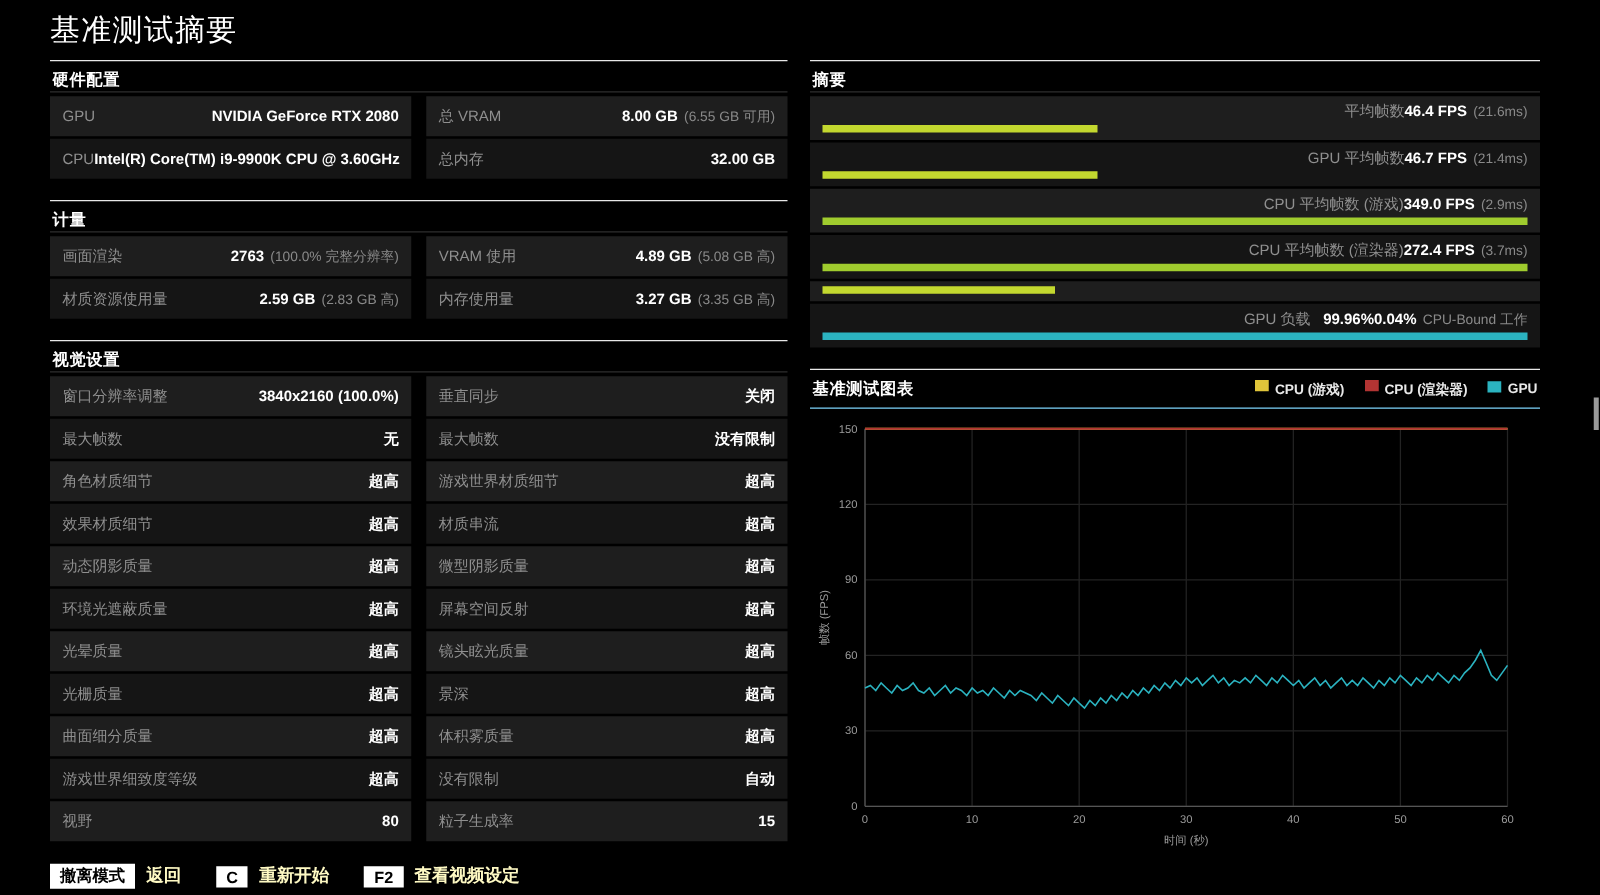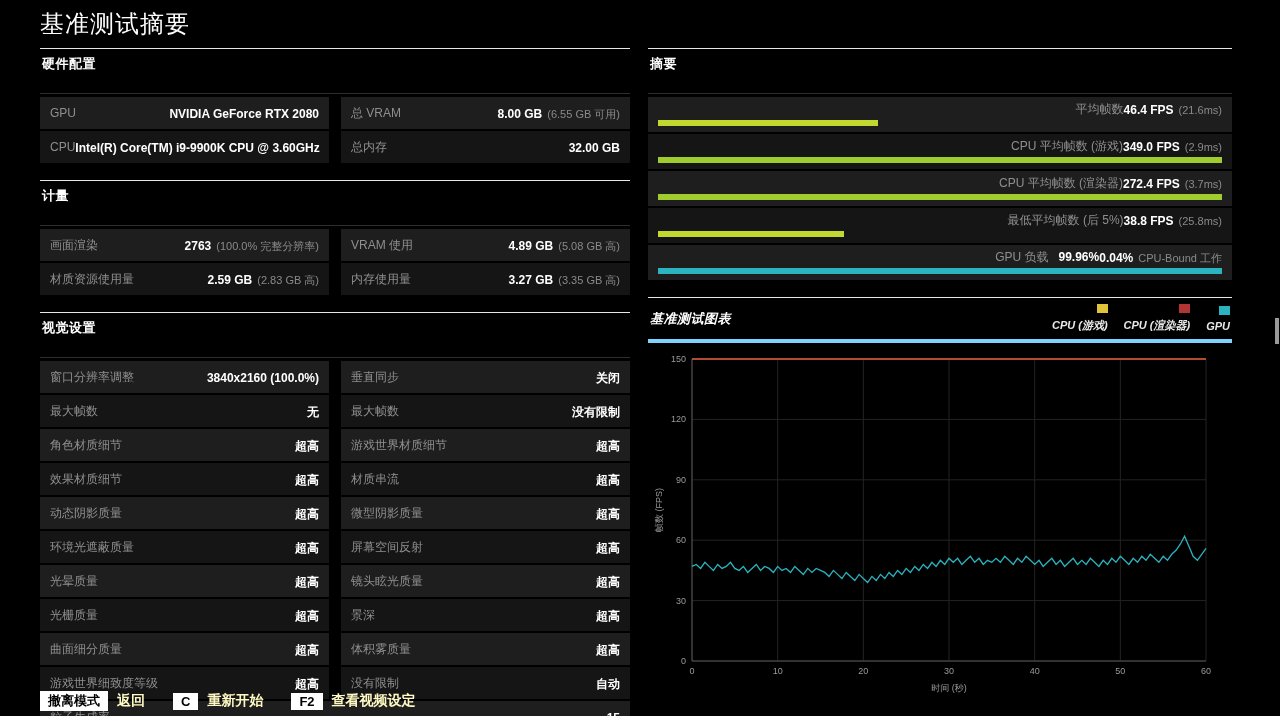--- a/index.html
+++ b/index.html
@@ -5,37 +5,37 @@
   html,body{margin:0;padding:0;}
   body{
     width:1280px;height:716px;background:#000;overflow:hidden;position:relative;
     font-family:"Liberation Sans",sans-serif;color:#fff;
   }
   .page-title{font-size:24px;font-weight:normal;margin:8px 0 8px 40px;letter-spacing:1px;}
   .columns{display:flex;gap:18px;margin-left:40px;}
   .col-left{width:590px;}
   .col-right{width:584px;}
   .panel{border-top:1px solid #e8e8e8;margin-bottom:17px;}
-  .panel-title{font-size:13px;font-weight:bold;padding:6px 2px 20px;border-bottom:1px solid #2e2e2e;margin-bottom:3px;letter-spacing:.5px;}
+  .panel-title{font-size:13px;font-weight:bold;padding:6px 2px 0;border-bottom:1px solid #2e2e2e;margin-bottom:3px;letter-spacing:.5px;}
   .pair-row{display:flex;gap:12px;margin-bottom:2px;}
   .cell{flex:1;display:flex;justify-content:space-between;align-items:center;height:32px;padding:0 10px;background:#1e1e1e;min-width:0;}
   .pair-row:nth-child(even) .cell{background:#151515;}
   .lab{color:#8f8f8f;font-size:12px;white-space:nowrap;}
   .val{text-align:right;white-space:nowrap;}
   .val-main{color:#fff;font-weight:bold;font-size:12px;}
   .sub{color:#8a8a8a;font-size:11px;margin-left:5px;font-weight:normal;}
   .sum-row{background:#1e1e1e;margin-bottom:2px;padding:4px 10px 6px;}
   #summary-rows .sum-row:nth-child(even){background:#151515;}
   .sum-text{display:flex;justify-content:flex-end;align-items:center;height:16px;margin-bottom:3px;}
   .sum-left{display:flex;align-items:center;}
   .sum-bar{height:6px;}
-  .chart-header{display:flex;justify-content:space-between;align-items:center;border-bottom:4px solid #7dd3fc;padding:6px 2px;margin-bottom:2px;font-style:italic;}
+  .chart-header{display:flex;justify-content:space-between;align-items:center;border-bottom:1px solid #7dd3fc;padding:6px 2px;margin-bottom:2px;}
   .chart-title{font-size:13px;font-weight:bold;letter-spacing:.5px;}
   .legend{display:flex;gap:16px;align-items:center;}
-  .legend-item{display:flex;gap:5px;align-items:flex-end;flex-direction:column;}
+  .legend-item{display:flex;gap:5px;align-items:flex-start;}
   .legend-swatch{width:11px;height:9px;display:inline-block;}
   .legend-label{font-size:11px;color:#e8e8e8;font-weight:bold;}
   .chart-wrap{padding:2px 4px;}
   .footer{position:absolute;left:40px;bottom:5px;display:flex;gap:28px;align-items:center;justify-content:center;}
   .foot-item{display:flex;gap:9px;align-items:center;}
   .keycap{background:#fff;color:#000;font-weight:bold;font-size:13px;padding:1px 8px;}
   .foot-label{font-size:14px;font-weight:bold;color:#fef9c3;}
   .scrollbar-thumb{position:absolute;right:1px;top:318px;width:4px;height:26px;background:#9a9a9a;}
 </style>
 </head>
@@ -193,20 +193,24 @@
               <span class="lab">游戏世界细致度等级</span>
               <span class="val"><span class="val-main">超高</span></span>
             </div>
             <div class="cell">
               <span class="lab">没有限制</span>
               <span class="val"><span class="val-main">自动</span></span>
             </div>
           </div>
           <div class="pair-row">
             <div class="cell">
+              <span class="lab">视野</span>
+              <span class="val"><span class="val-main">80</span></span>
+            </div>
+            <div class="cell">
               <span class="lab">粒子生成率</span>
               <span class="val"><span class="val-main">15</span></span>
             </div>
           </div>
         </div>
     </section>
   </div>
 
   <div class="col-right">
     <section class="panel">
@@ -217,42 +221,45 @@
               <div class="sum-left">
                 <span class="lab">平均帧数</span>
               </div>
               <div class="val"><span class="val-main">46.4 FPS</span><span class="sub">(21.6ms)</span></div>
             </div>
             <div class="sum-bar" style="width: 39%; background: rgb(195, 216, 47);"></div>
           </div>
           <div class="sum-row">
             <div class="sum-text">
               <div class="sum-left">
+                <span class="lab">GPU 平均帧数</span>
+              </div>
+              <div class="val"><span class="val-main">46.7 FPS</span><span class="sub">(21.4ms)</span></div>
+            </div>
+            <div class="sum-bar" style="width: 39%; background: rgb(195, 216, 47);"></div>
+          </div>
+          <div class="sum-row">
+            <div class="sum-text">
+              <div class="sum-left">
                 <span class="lab">CPU 平均帧数 (游戏)</span>
               </div>
               <div class="val"><span class="val-main">349.0 FPS</span><span class="sub">(2.9ms)</span></div>
             </div>
             <div class="sum-bar" style="width: 100%; background: rgb(160, 204, 46);"></div>
           </div>
           <div class="sum-row">
             <div class="sum-text">
               <div class="sum-left">
                 <span class="lab">CPU 平均帧数 (渲染器)</span>
               </div>
               <div class="val"><span class="val-main">272.4 FPS</span><span class="sub">(3.7ms)</span></div>
             </div>
             <div class="sum-bar" style="width: 100%; background: rgb(160, 204, 46);"></div>
           </div>
           <div class="sum-row">
-            <div class="sum-text">
-              <div class="sum-left">
-                <span class="lab">最低平均帧数 (后 5%)</span>
-              </div>
-              <div class="val"><span class="val-main">38.8 FPS</span><span class="sub">(25.8ms)</span></div>
-            </div>
             <div class="sum-bar" style="width: 33%; background: rgb(195, 216, 47);"></div>
           </div>
           <div class="sum-row">
             <div class="sum-text">
               <div class="sum-left">
                 <span class="lab">GPU 负载</span>
                 <span class="val-main" style="margin-left: 10px;">99.96%</span>
               </div>
               <div class="val"><span class="val-main">0.04%</span><span class="sub">CPU-Bound 工作</span></div>
             </div>

